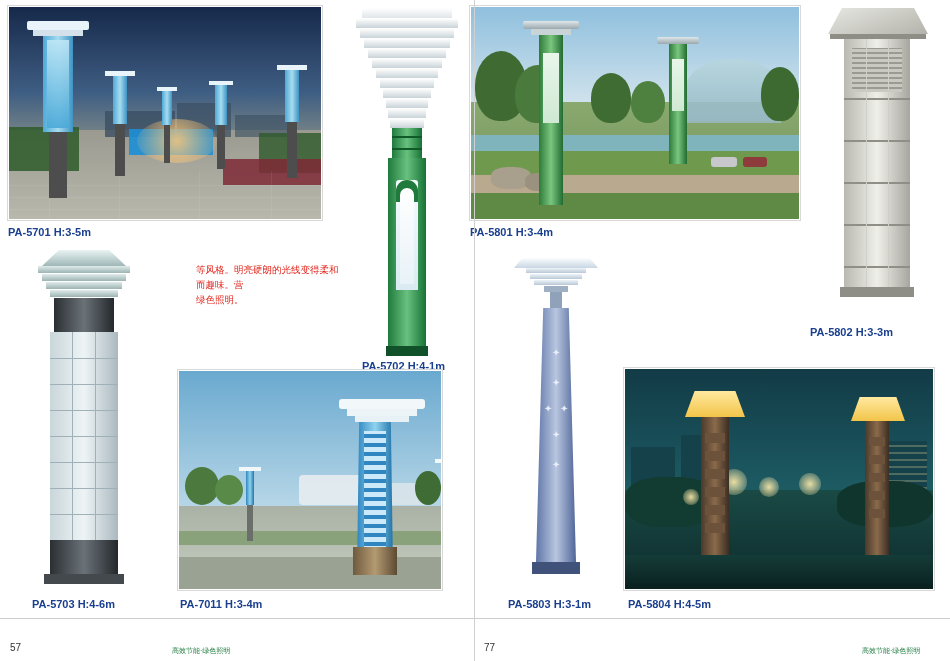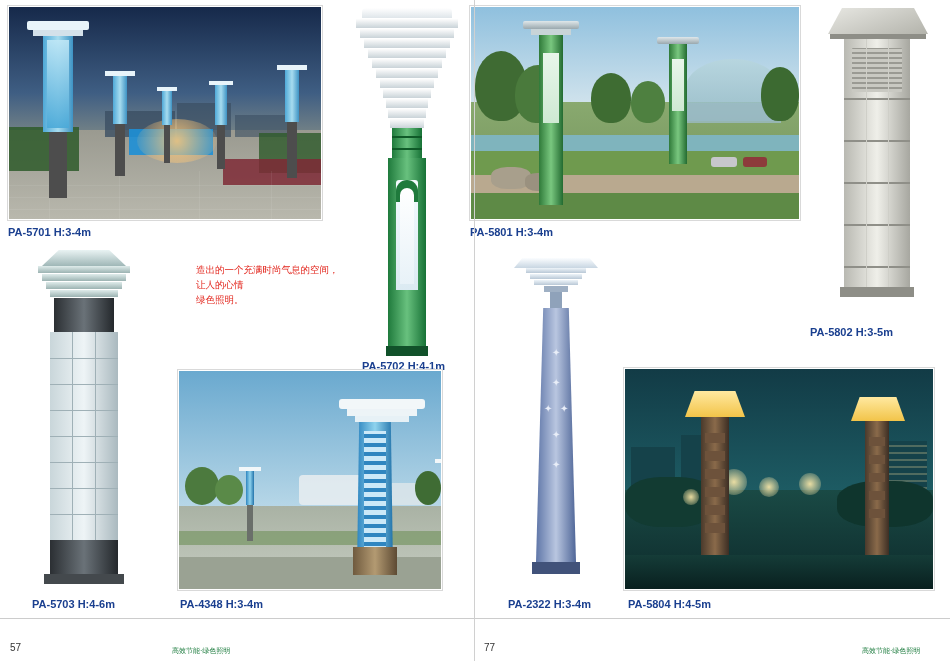--- a/index.html
+++ b/index.html
@@ -153,24 +153,24 @@
     <div class="lamp-top" style="left:200px;top:74px;width:24px;height:4px;"></div>
     <div class="lamp-col" style="left:206px;top:78px;width:12px;height:40px;"></div>
     <div class="lamp-pole" style="left:208px;top:118px;width:8px;height:44px;"></div>
     <div class="lamp-top" style="left:268px;top:58px;width:30px;height:5px;"></div>
     <div class="lamp-col" style="left:276px;top:63px;width:14px;height:52px;"></div>
     <div class="lamp-pole" style="left:278px;top:115px;width:10px;height:56px;"></div>
     <div class="lamp-top" style="left:148px;top:80px;width:20px;height:4px;"></div>
     <div class="lamp-col" style="left:153px;top:84px;width:10px;height:34px;"></div>
     <div class="lamp-pole" style="left:155px;top:118px;width:6px;height:38px;"></div>
   </div>
-  <div class="caption abs" style="left:8px;top:226px;">PA-5701 H:3-4m</div>
+  <div class="caption abs" style="left:8px;top:226px;">PA-5701 H:3-5m</div>
 
   <div class="abs redtext" style="left:196px;top:262px;width:150px;">
-    <div>造出的一个充满时尚气息的空间，让人的心情</div>
+    <div>等风格。明亮硬朗的光线变得柔和而趣味。营</div>
     <div>绿色照明。</div>
   </div>
 
   <div class="prod p5702" style="left:352px;top:8px;width:110px;height:350px;">
 
     <div class="cap" style="left:10px;top:0px;width:90px;height:10px;border-radius:4px 4px 0 0;"></div>
 
     <div class="fin" style="left:4px;top:10px;width:102px;height:9px;"></div>
     <div class="fin" style="left:8px;top:20px;width:94px;height:9px;"></div>
     <div class="fin" style="left:12px;top:30px;width:86px;height:9px;"></div>
@@ -242,21 +242,21 @@
 
     <div class="seam" style="left:18px;top:90px;width:66px;height:2px;"></div>
     <div class="seam" style="left:18px;top:132px;width:66px;height:2px;"></div>
     <div class="seam" style="left:18px;top:174px;width:66px;height:2px;"></div>
     <div class="seam" style="left:18px;top:216px;width:66px;height:2px;"></div>
     <div class="seam" style="left:18px;top:258px;width:66px;height:2px;"></div>
     <div class="seam" style="left:40px;top:31px;width:1px;height:248px;background:#cfcfc8;"></div>
     <div class="seam" style="left:62px;top:31px;width:1px;height:248px;background:#cfcfc8;"></div>
     <div class="abs" style="left:14px;top:279px;width:74px;height:10px;background:#8e8e87;"></div>
   </div>
-  <div class="caption abs" style="left:810px;top:326px;">PA-5802 H:3-5m</div>
+  <div class="caption abs" style="left:810px;top:326px;">PA-5802 H:3-3m</div>
 
 
   <div class="prod p5703" style="left:24px;top:250px;width:120px;height:336px;">
     <div class="cap" style="left:18px;top:0px;width:84px;height:16px;
          clip-path:polygon(20% 0,80% 0,100% 100%,0 100%);"></div>
     <div class="fin" style="left:14px;top:16px;width:92px;height:7px;"></div>
     <div class="fin" style="left:18px;top:24px;width:84px;height:7px;"></div>
     <div class="fin" style="left:22px;top:32px;width:76px;height:7px;"></div>
     <div class="fin" style="left:26px;top:40px;width:68px;height:7px;"></div>
     <div class="dark" style="left:30px;top:48px;width:60px;height:34px;"></div>
@@ -297,42 +297,42 @@
 
     <div class="white" style="left:160px;top:28px;width:86px;height:10px;border-radius:3px;"></div>
     <div class="white" style="left:168px;top:38px;width:70px;height:7px;opacity:.95;"></div>
     <div class="white" style="left:176px;top:45px;width:54px;height:6px;opacity:.9;"></div>
     <div class="bluecol" style="left:178px;top:51px;width:36px;height:148px;
          clip-path:polygon(6% 0,94% 0,100% 100%,0 100%);"></div>
     <div class="abs" style="left:185px;top:60px;width:22px;height:120px;
          background:repeating-linear-gradient(0deg,#cbe9f8 0 5px,#2f86c0 5px 9px);"></div>
     <div class="abs" style="left:174px;top:176px;width:44px;height:28px;background:linear-gradient(90deg,#6f5a3e,#b39a72,#5d4a33);"></div>
   </div>
-  <div class="caption abs" style="left:180px;top:598px;">PA-4348 H:3-4m</div>
+  <div class="caption abs" style="left:180px;top:598px;">PA-7011 H:3-4m</div>
 
   <div class="prod p5803" style="left:500px;top:252px;width:110px;height:336px;">
     <div class="cap" style="left:14px;top:6px;width:84px;height:10px;
          clip-path:polygon(10% 0,90% 0,100% 100%,0 100%);"></div>
     <div class="fin" style="left:26px;top:16px;width:60px;height:5px;"></div>
     <div class="fin" style="left:30px;top:22px;width:52px;height:5px;"></div>
     <div class="fin" style="left:34px;top:28px;width:44px;height:5px;"></div>
     <div class="abs" style="left:44px;top:34px;width:24px;height:6px;background:#9fb0c4;"></div>
     <div class="abs" style="left:50px;top:40px;width:12px;height:16px;background:#8fa2ba;"></div>
     <div class="body" style="left:36px;top:56px;width:40px;height:254px;
          clip-path:polygon(18% 0,82% 0,100% 100%,0 100%);"></div>
 
     <div class="star" style="left:52px;top:96px;">✦</div>
     <div class="star" style="left:52px;top:126px;">✦</div>
     <div class="star" style="left:44px;top:152px;">✦</div>
     <div class="star" style="left:60px;top:152px;">✦</div>
     <div class="star" style="left:52px;top:178px;">✦</div>
     <div class="star" style="left:52px;top:208px;">✦</div>
     <div class="abs" style="left:32px;top:310px;width:48px;height:12px;background:#41527a;"></div>
   </div>
-  <div class="caption abs" style="left:508px;top:598px;">PA-2322 H:3-4m</div>
+  <div class="caption abs" style="left:508px;top:598px;">PA-5803 H:3-1m</div>
 
   <div class="photo bordered sc5804" style="left:624px;top:368px;width:308px;height:220px;">
     <div class="sky"></div>
     <div class="ground"></div>
 
     <div class="bldg" style="left:6px;top:78px;width:44px;height:42px;"></div>
     <div class="bldg" style="left:56px;top:66px;width:34px;height:54px;"></div>
     <div class="bldg" style="left:246px;top:72px;width:56px;height:48px;"></div>
     <div class="abs" style="left:246px;top:72px;width:56px;height:48px;
          background:repeating-linear-gradient(0deg,rgba(255,230,160,.25) 0 2px,transparent 2px 7px);"></div>

